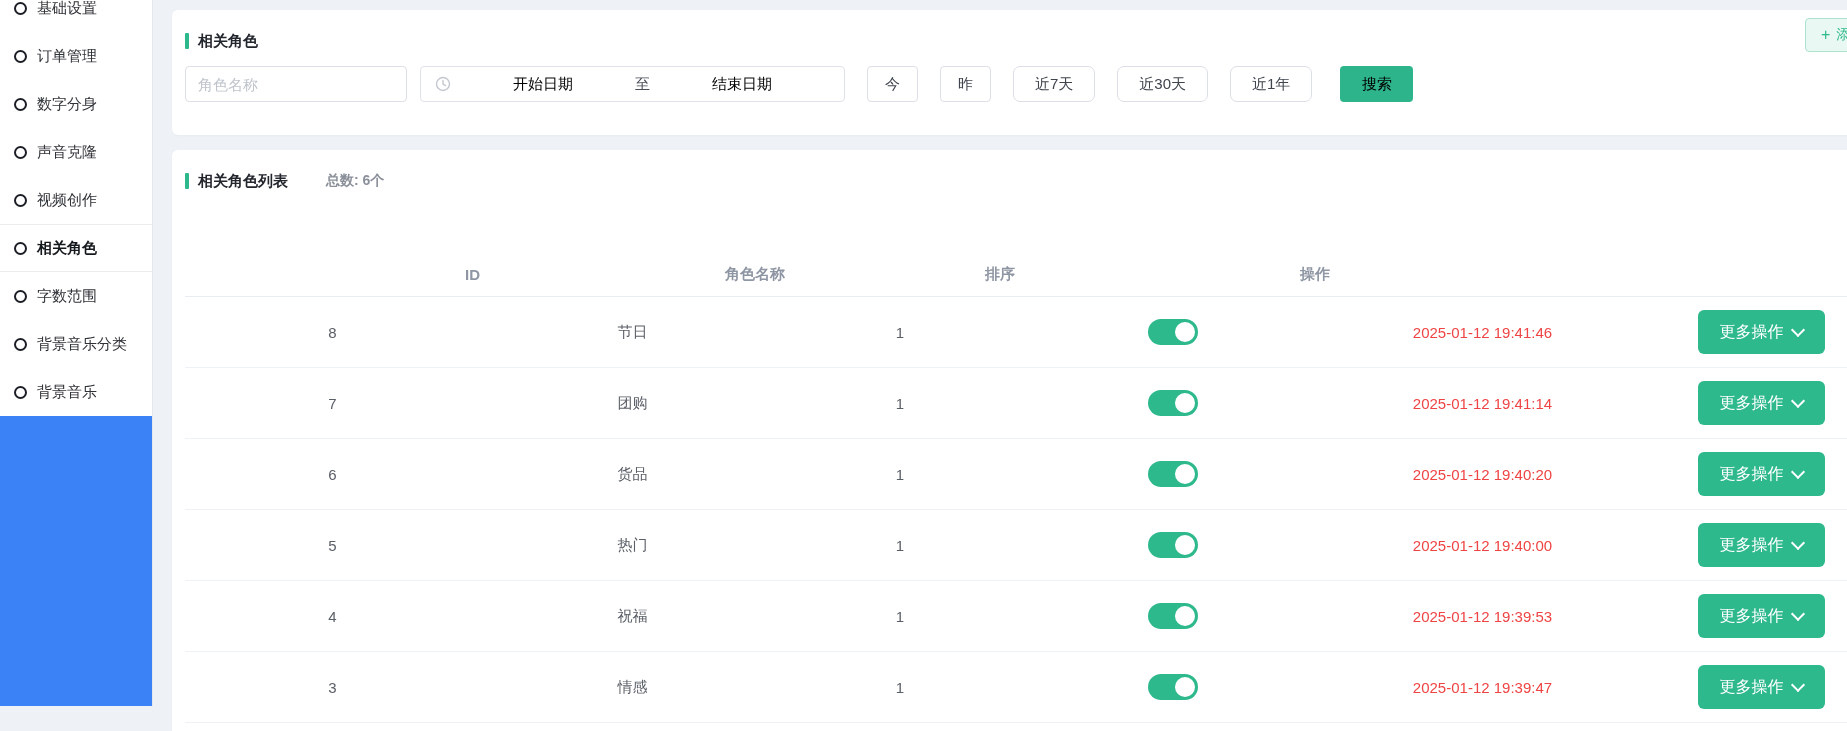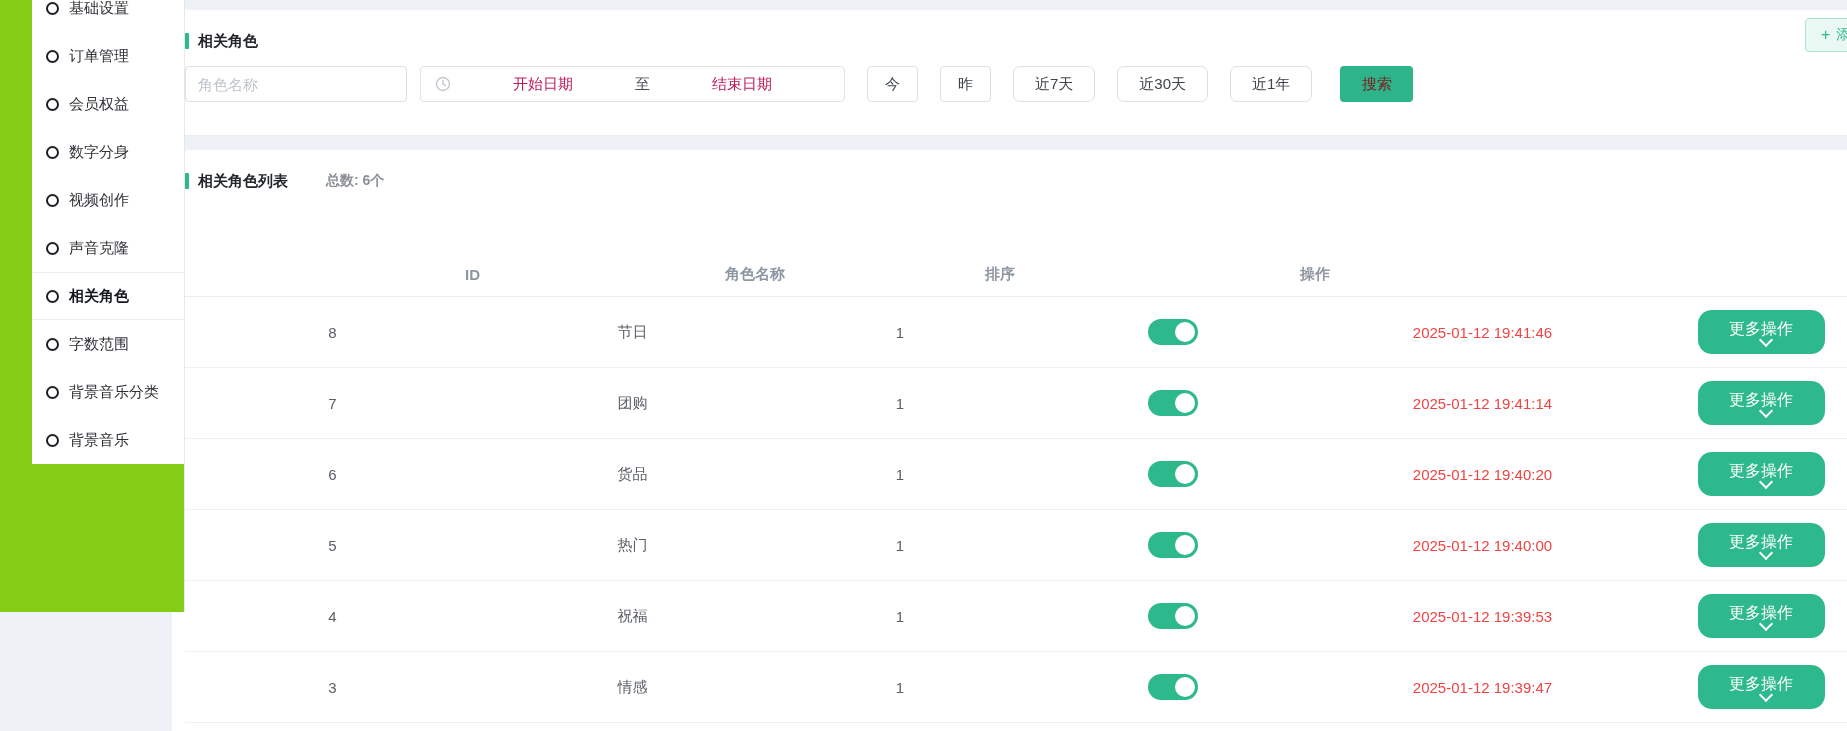--- a/index.html
+++ b/index.html
@@ -1,90 +1,86 @@
 <!DOCTYPE html>
 <html><head>
 <meta charset="utf-8">
 <style>
   html,body{margin:0;padding:0;background:#dfe3e9;font-family:"Liberation Sans","DejaVu Sans",sans-serif;}
   .app{position:relative;width:1847px;height:731px;background:#eef1f6;overflow:hidden;}
 
   
-  .sidebar{position:absolute;left:0;top:0;width:152px;height:612px;background:#84cc16;border-right:1px solid #e4e7ed;z-index:3;padding-left:32px;}
+  .sidebar{position:absolute;left:0;top:0;width:152px;height:706px;background:#3b82f6;border-right:1px solid #e4e7ed;z-index:3;}
   .sb-menu{margin-top:-16px;}
   .sb-item{height:48px;display:flex;align-items:center;padding-left:14px;cursor:pointer;color:#2f3237;font-size:15px;background:#fff;}
   .sb-item .sb-circle{width:12px;height:12px;border:2.5px solid #1b1e24;border-radius:50%;margin-right:10px;flex:none;box-sizing:border-box;width:13px;height:13px;}
   .sb-item.active{font-weight:bold;color:#15181d;border-top:1px solid #ececec;border-bottom:1px solid #ececec;height:46px;}
 
   
   .card{position:absolute;left:172px;background:#fff;border-radius:6px;box-shadow:0 1px 2px rgba(0,0,0,.03);}
   .card-title-row{display:flex;align-items:center;padding:20px 0 0 13px;height:22px;}
   .green-bar{width:4px;height:16px;border-radius:1px;background:#2eb98c;margin-right:9px;flex:none;}
   .card-title{font-size:15px;font-weight:bold;color:#23262d;}
   .total{margin-left:38px;font-size:14px;color:#8a8f99;font-weight:bold;}
 
   
   .filter-card{top:10px;width:1720px;height:125px;}
   .filter-row{display:flex;align-items:center;margin:14px 0 0 13px;height:36px;}
   .name-input{width:222px;height:36px;border:1px solid #dcdfe6;border-radius:4px;padding:0 12px;font-size:15px;color:#303133;box-sizing:border-box;outline:none;background:#fff;}
   .name-input::placeholder{color:#bfc4cc;}
   .date-box{width:425px;height:36px;border:1px solid #dfe2e8;border-radius:4px;margin-left:13px;display:flex;align-items:center;box-sizing:border-box;background:#fff;padding:0 14px;cursor:pointer;}
-  .date-ph{flex:1;text-align:center;font-size:15px;color:#be185d;}
+  .date-ph{flex:1;text-align:center;font-size:15px;color:#000000;}
   .date-sep{font-size:15px;color:#4a4e57;padding:0 4px;}
   .qbtn{height:36px;border:1px solid #dcdfe6;border-radius:4px;background:#fff;color:#3f444d;font-size:15px;padding:0 17px;margin-left:22px;cursor:pointer;font-family:inherit;}
   .qbtn.wide{padding:0 21px;border-radius:7px;}
-  .search-btn{height:36px;min-width:73px;margin-left:28px;border:none;border-radius:4px;background:#2eb48a;color:#7f1d1d;font-size:15px;padding:0 20px;cursor:pointer;font-family:inherit;}
+  .search-btn{height:36px;min-width:73px;margin-left:28px;border:none;border-radius:4px;background:#2eb48a;color:#000000;font-size:15px;padding:0 20px;cursor:pointer;font-family:inherit;}
   .add-btn{position:absolute;top:8px;left:1633px;height:34px;background:#e9f8f2;border:1px solid #abe3cd;border-radius:4px;color:#2eb98c;font-size:14px;display:flex;align-items:center;padding:0 15px;cursor:pointer;white-space:nowrap;}
   .add-plus{font-size:16px;margin-right:6px;}
 
   
   .table-card{top:150px;width:1720px;height:600px;}
   .tbl{margin-left:13px;}
   .tbl-grid{display:grid;grid-template-columns:295px 305px 230px 315px 305px 252px;align-items:center;}
   .tbl-head{margin-top:60px;height:44px;border-bottom:1px solid #e9edf3;}
   .th{font-size:15px;font-weight:bold;color:#8f96a3;text-align:right;}
   .tr{height:70px;border-bottom:1px solid #eef1f5;}
   .td{font-size:15px;color:#5a5e66;text-align:center;}
   .td.time{color:#ef4444;}
   .toggle{width:50px;height:26px;border-radius:13px;background:#2eb98c;position:relative;display:inline-block;cursor:pointer;vertical-align:middle;}
   .toggle::after{content:"";position:absolute;top:3px;right:3px;width:20px;height:20px;border-radius:50%;background:#fff;}
-  .more-btn{height:44px;width:127px;border:none;border-radius:14px;background:#2eb98c;color:#fff;font-size:16px;cursor:pointer;font-family:inherit;display:inline-flex;align-items:center;justify-content:center;flex-direction:column;}
+  .more-btn{height:44px;width:127px;border:none;border-radius:6px;background:#2eb98c;color:#fff;font-size:16px;cursor:pointer;font-family:inherit;display:inline-flex;align-items:center;justify-content:center;}
   .chev{display:inline-block;width:8px;height:8px;border-right:2px solid #fff;border-bottom:2px solid #fff;transform:rotate(45deg);margin-left:9px;margin-top:-5px;}
   .clock-svg{flex:none;margin-right:4px;}
 </style>
 </head>
 <body>
 
 <div class="app">
 
   <div class="sidebar">
     <div class="sb-menu">
         <div class="sb-item">
           <span class="sb-circle"></span>
           <span class="sb-label">基础设置</span>
         </div>
         <div class="sb-item">
           <span class="sb-circle"></span>
           <span class="sb-label">订单管理</span>
         </div>
         <div class="sb-item">
           <span class="sb-circle"></span>
-          <span class="sb-label">会员权益</span>
-        </div>
-        <div class="sb-item">
-          <span class="sb-circle"></span>
           <span class="sb-label">数字分身</span>
         </div>
         <div class="sb-item">
           <span class="sb-circle"></span>
+          <span class="sb-label">声音克隆</span>
+        </div>
+        <div class="sb-item">
+          <span class="sb-circle"></span>
           <span class="sb-label">视频创作</span>
-        </div>
-        <div class="sb-item">
-          <span class="sb-circle"></span>
-          <span class="sb-label">声音克隆</span>
         </div>
         <div class="sb-item active">
           <span class="sb-circle"></span>
           <span class="sb-label">相关角色</span>
         </div>
         <div class="sb-item">
           <span class="sb-circle"></span>
           <span class="sb-label">字数范围</span>
         </div>
         <div class="sb-item">

